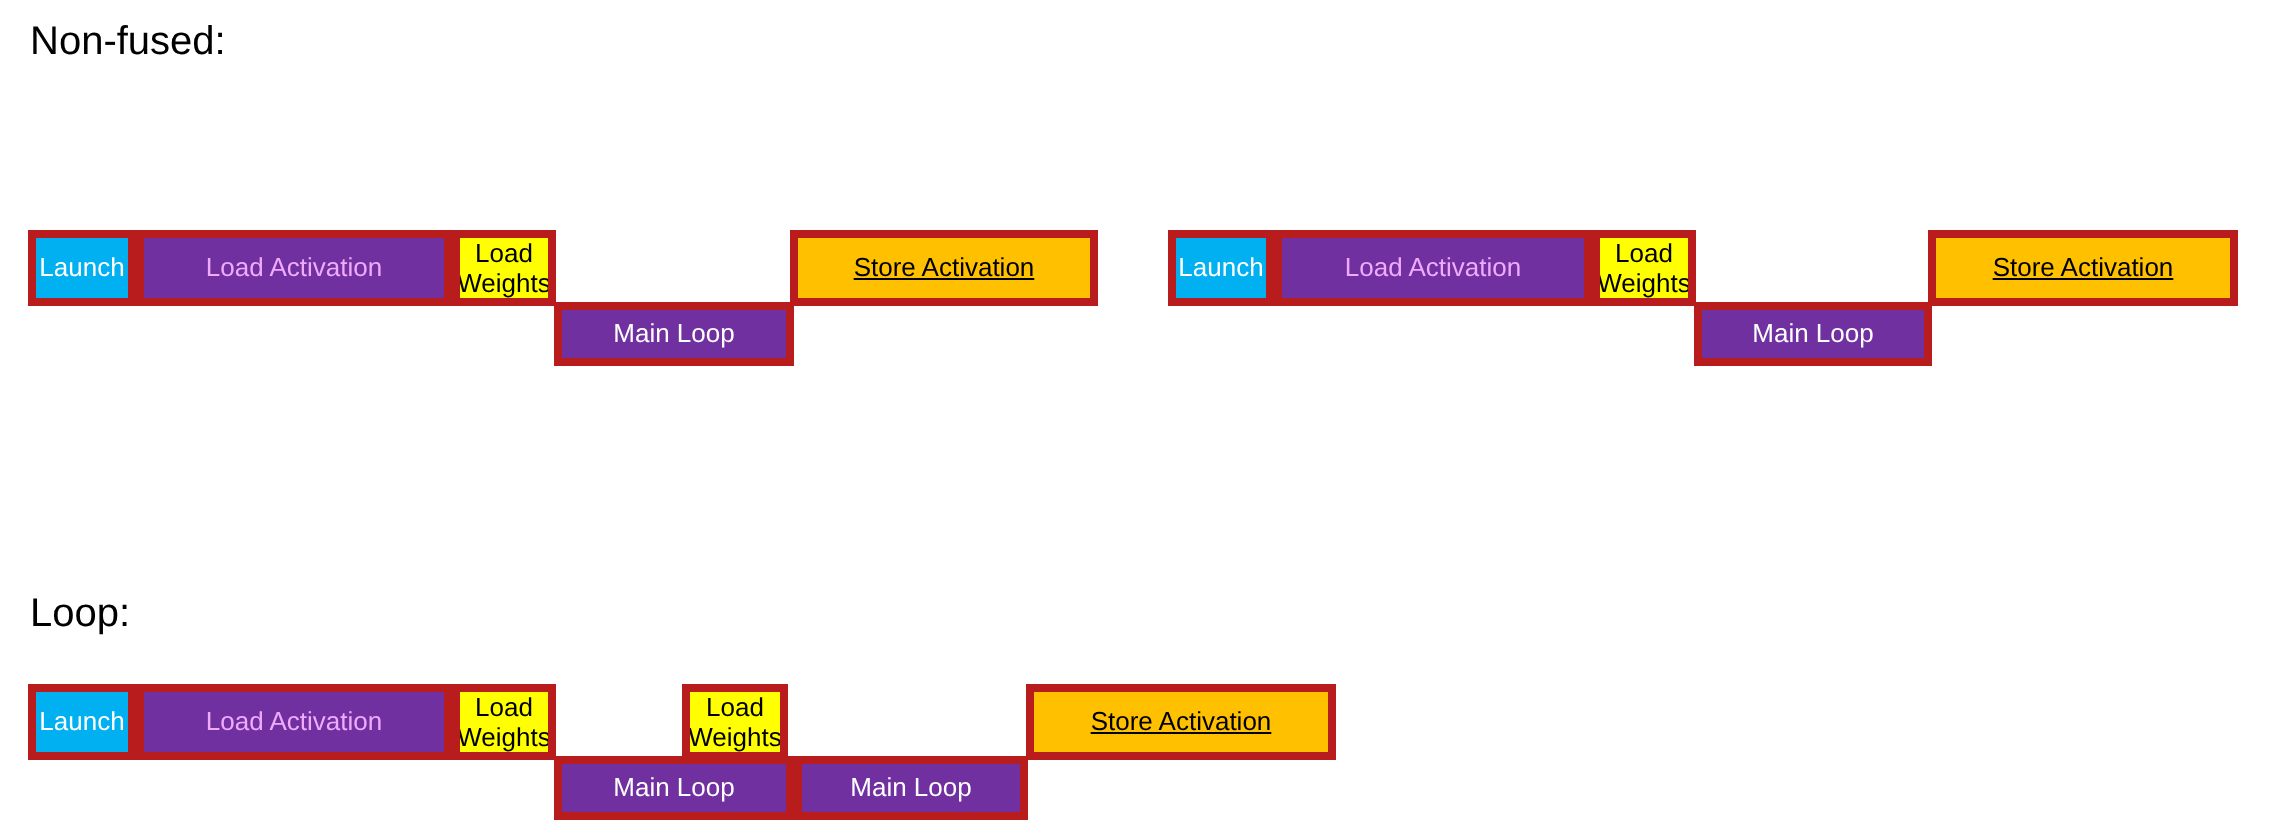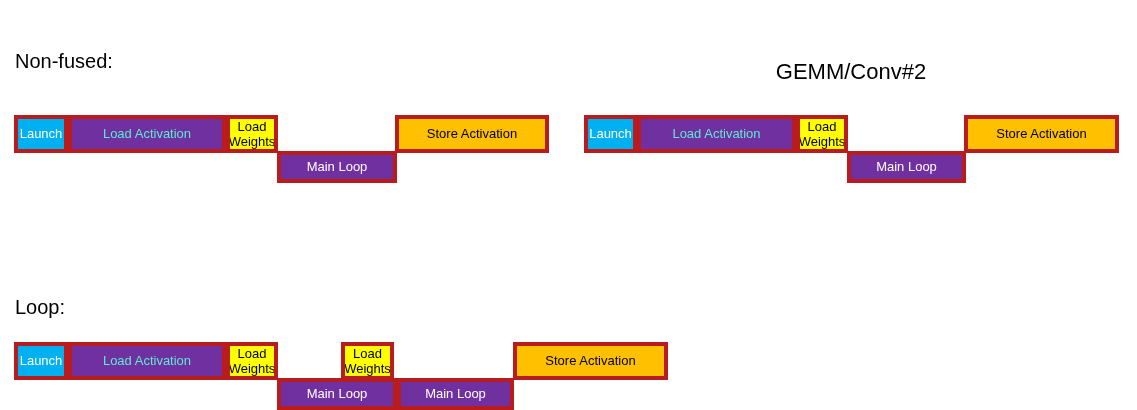--- a/index.html
+++ b/index.html
@@ -45,35 +45,34 @@
     display: flex;
     align-items: center;
     justify-content: center;
     text-align: center;
     font-size: 13px;
     line-height: 14px;
     white-space: pre-line;
     overflow: hidden;
   }
   .bar.launch   { background: #00B0F0; color: #ffffff; }
-  .bar.load-act { background: #7030A0; color: #5eead4; }
+  .bar.load-act { background: #7030A0; color: #f0abfc; }
   .bar.load-wt  { background: #FFFF00; color: #000000; font-size: 13px; }
   .bar.main-loop{ background: #7030A0; color: #ffffff; }
-  .bar.store-act{ background: #FFC000; color: #000000; }
+  .bar.store-act{ background: #FFC000; color: #000000; text-decoration: underline; }
   .bar.load-wt span { display: block; line-height: 15px; }
 </style>
 </head>
 <body>
 
 <div class="canvas">
 
-  <div class="section-label" style="left:15px; top:10px;margin-top:40px;">Non-fused:</div>
+  <div class="section-label" style="left:15px; top:10px;">Non-fused:</div>
 
 
-  <div class="group-title" style="left:851px; top:60px;">GEMM/Conv#2</div>
 
   <div class="bar launch" style="left:14px; top:115px; width:54px; height:38px;">Launch</div>
 
   <div class="bar load-act" style="left:68px; top:115px; width:158px; height:38px;">Load Activation</div>
 
   <div class="bar load-wt" style="left:226px; top:115px; width:52px; height:38px; flex-direction:column;">
     <span>Load</span>
     <span>Weights</span>
   </div>
 

